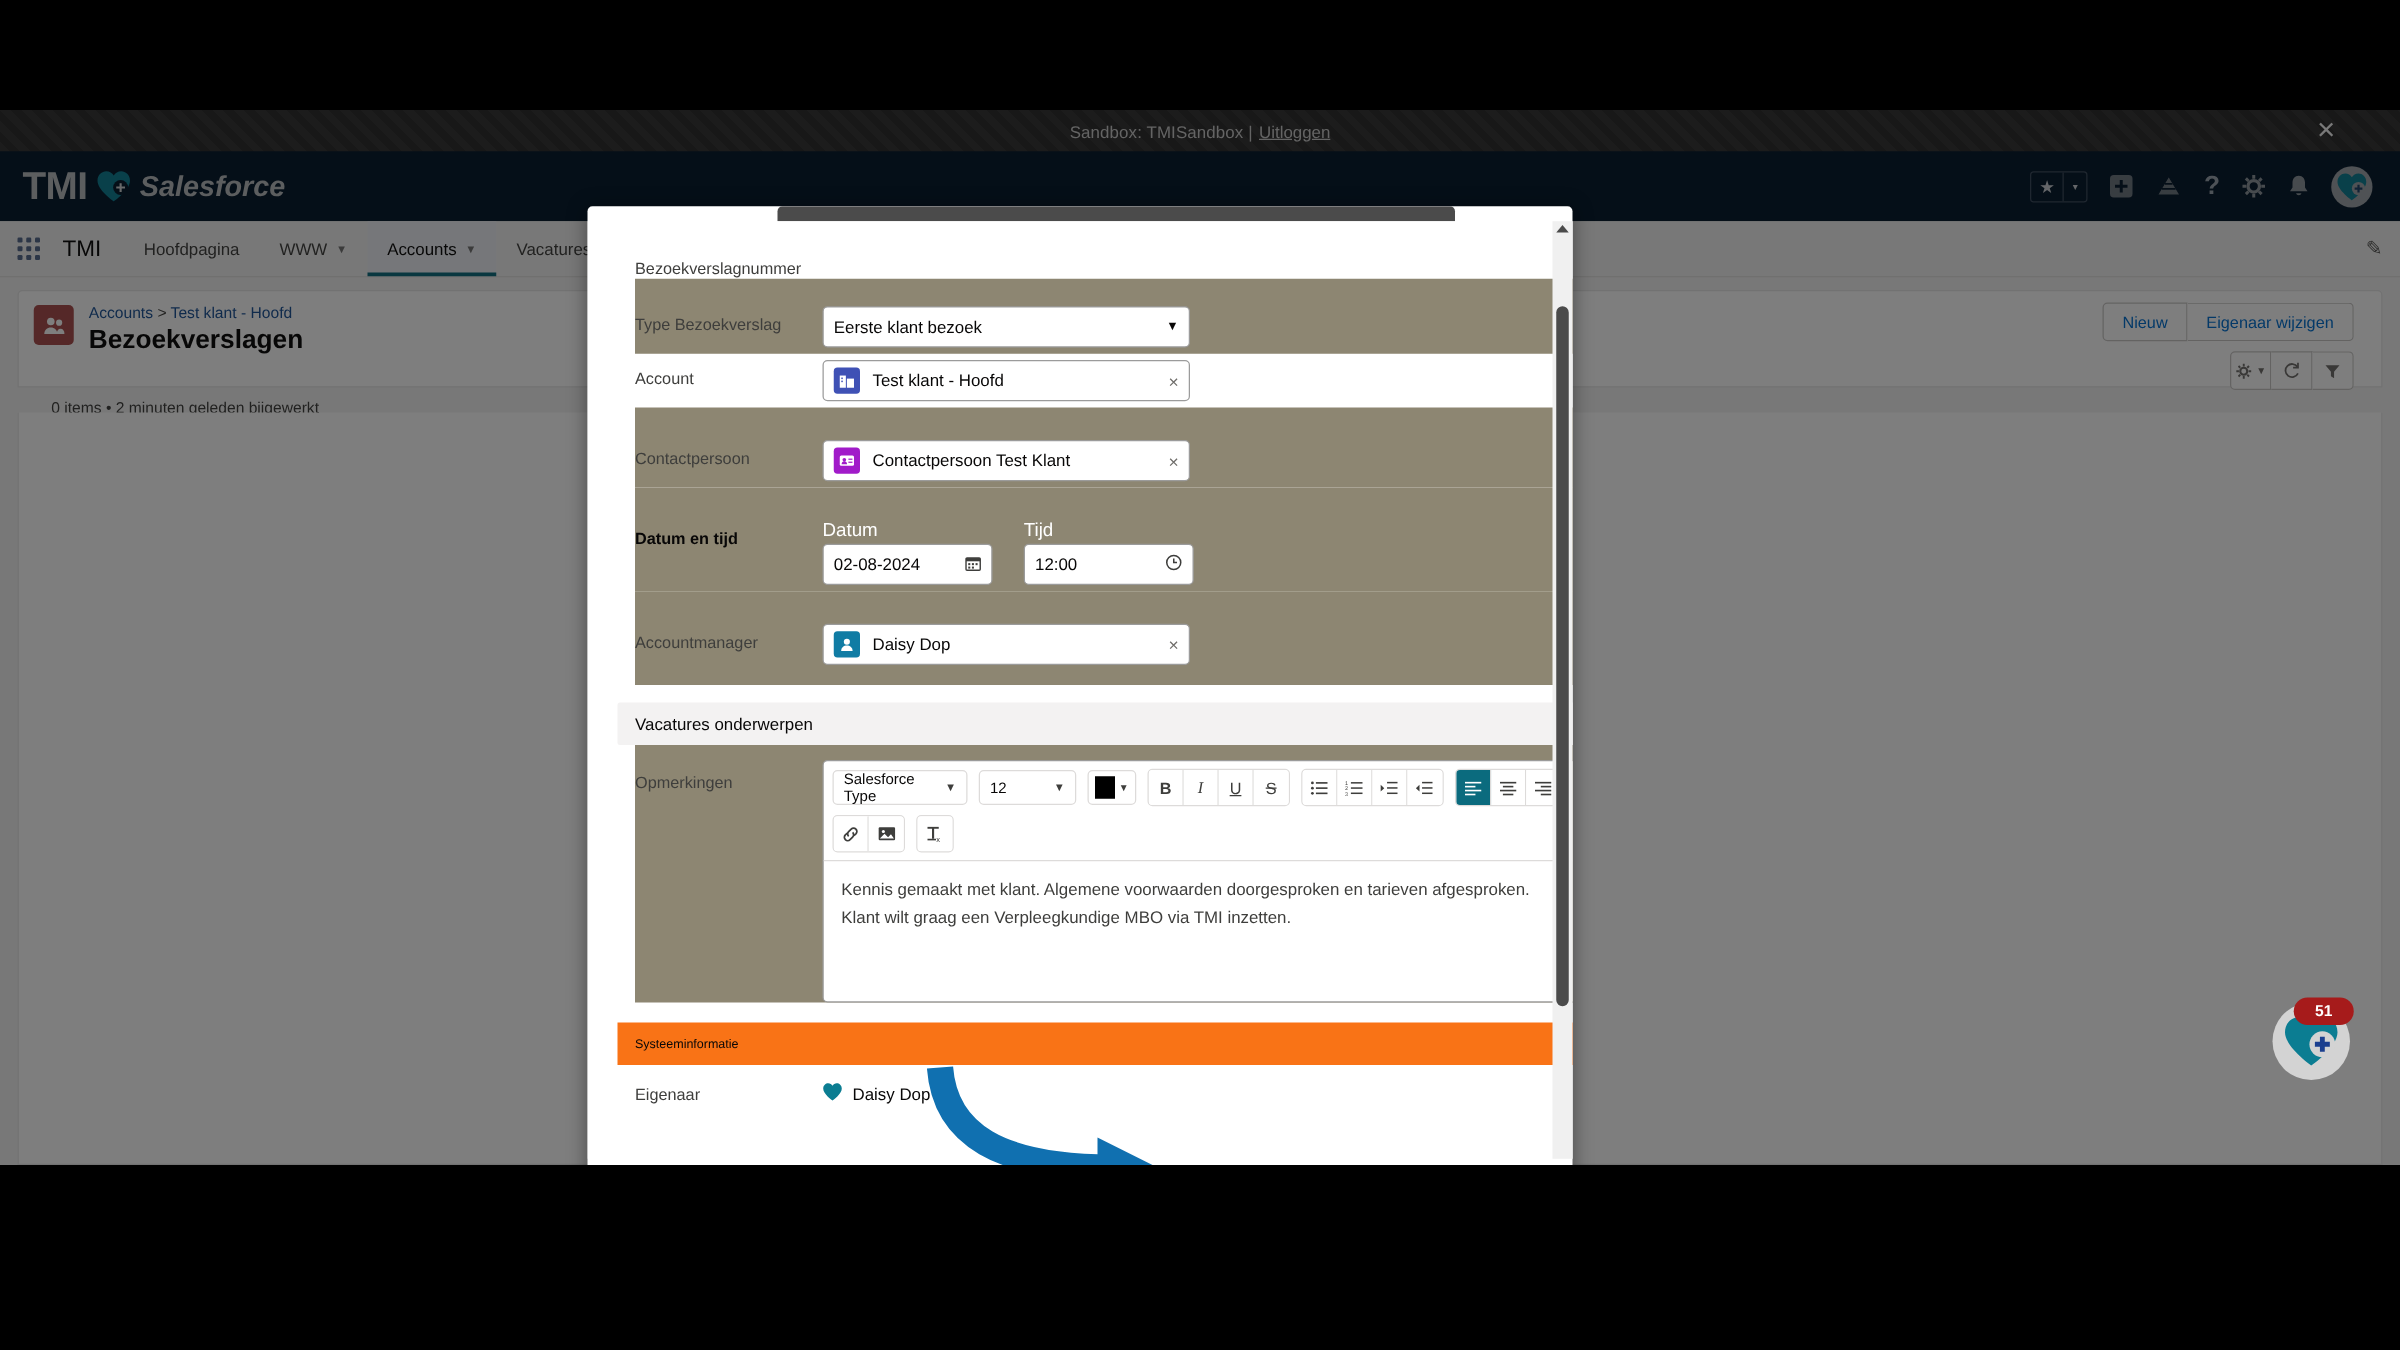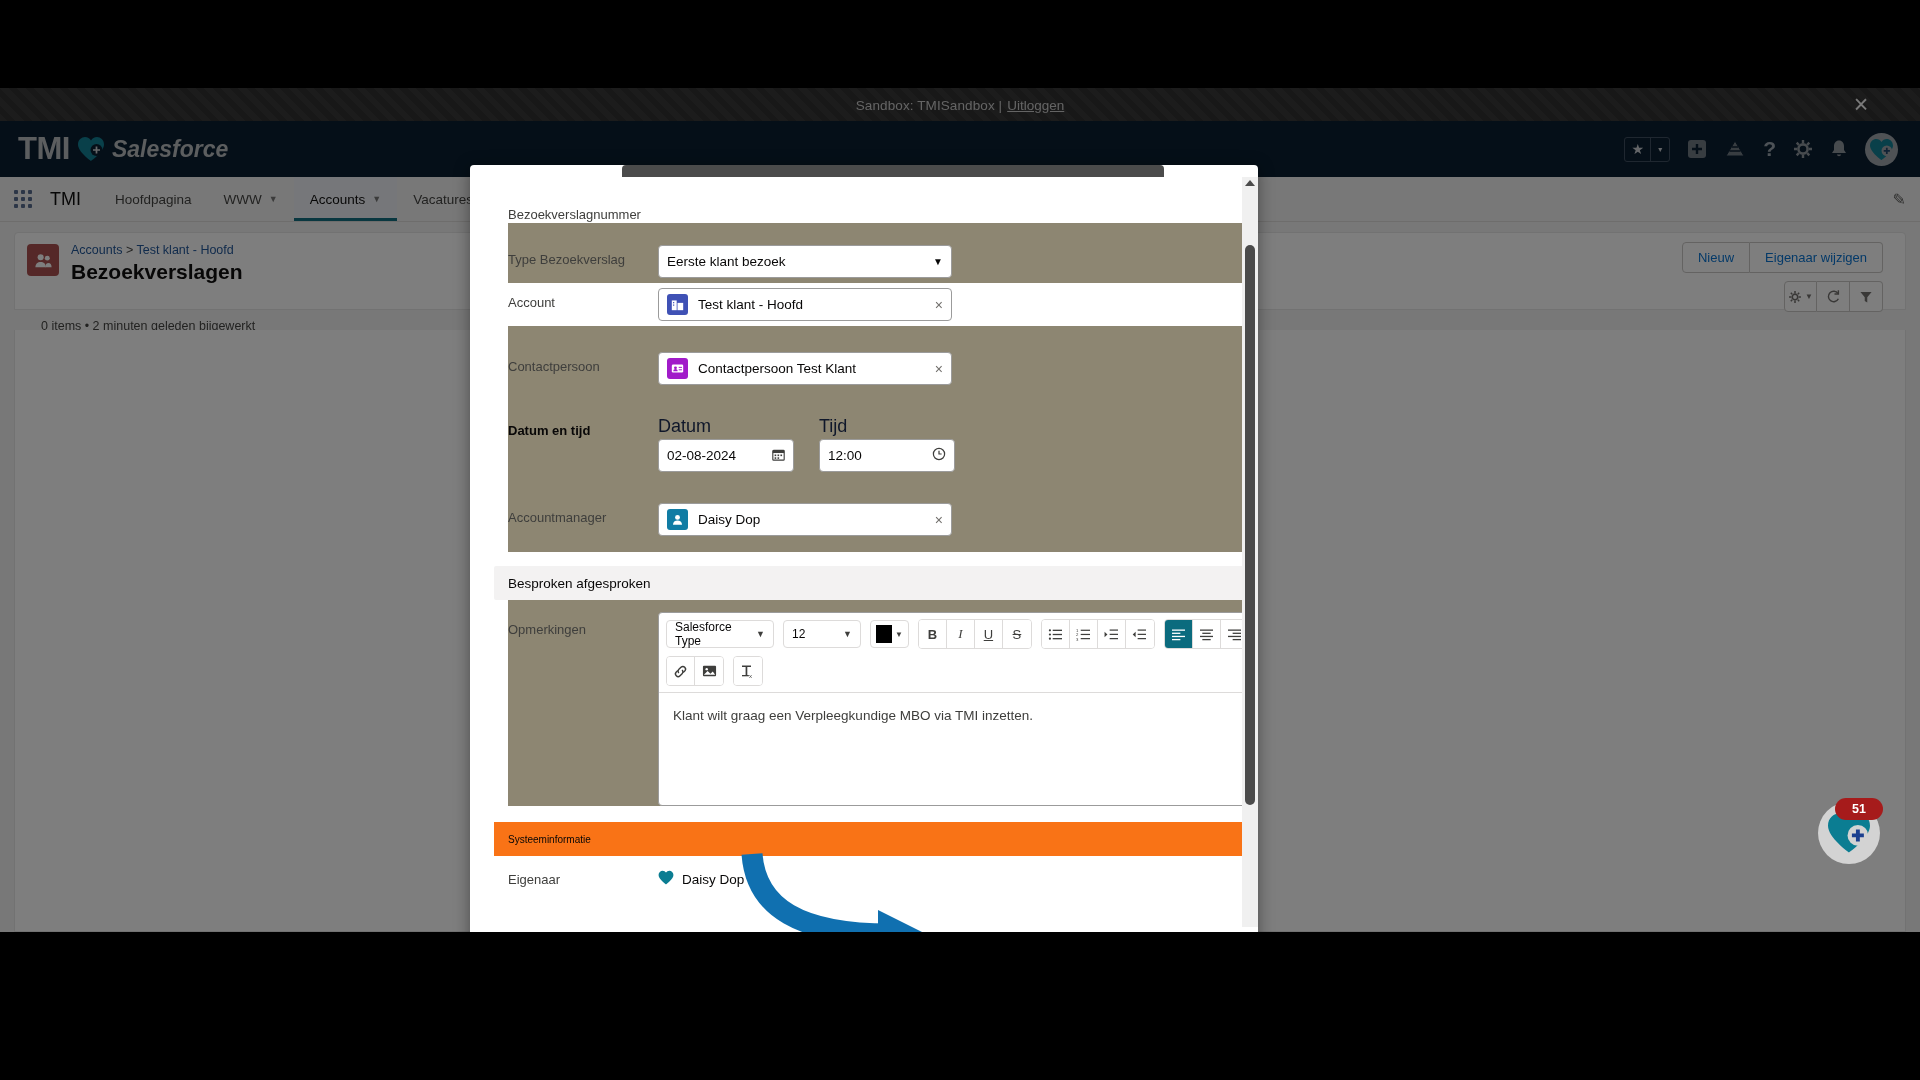--- a/index.html
+++ b/index.html
@@ -219,21 +219,21 @@
     background: #fff; display: flex; align-items: center;
     padding: 0 8px; font-size: 13.5px; color: #080707;
   }
   .inp .pill-icon {
     width: 21px; height: 21px; border-radius: 3px; flex: none;
     margin-right: 10px; display: flex; align-items: center; justify-content: center;
   }
   .inp .val { flex: 1; }
   .inp .clear { color: #706e6b; font-size: 14px; cursor: pointer; padding-left: 6px; }
   .inp .dd-caret { color: #080707; font-size: 10px; }
-  .sublabel { font-size: 18px; color: #0f172a; margin-bottom: 2px; }
+  .sublabel { font-size: 15px; color: #ffffff; margin-bottom: 2px; }
   .dt-wrap { display: flex; gap: 25px; }
   .dt-col { width: 136px; }
   .section-head {
     margin: 14px 24px 0 24px;
     height: 34px; background: #f3f2f2;
     display: flex; align-items: center;
     padding: 0 14px; font-size: 13.5px; color: #080707;
     border-radius: 2px;
   }
   
@@ -586,21 +586,21 @@
                       <path d="M2.4 14.5 c0-3.4 2.5-5.3 5.6-5.3 s5.6 1.9 5.6 5.3z" fill="#fff"></path>
                     </svg>
                 </span>
                 <span class="val">Daisy Dop</span>
                 <span class="clear">×</span>
               </div>
             </div>
           </div>
         </div>
 
-        <div class="section-head">Besproken afgesproken</div>
+        <div class="section-head">Vacatures onderwerpen</div>
 
         <div style="padding:0 38px;">
           <div class="rte-row">
             <div class="undo" style="right:34px;top:6px;">↺</div>
             <div class="rte-label">Opmerkingen</div>
             <div class="rte-box">
               <div class="rte-toolbar">
                 <div class="tb-line">
                   <div class="tb-select" style="width:108px;">
                     <span>Salesforce Type</span>
@@ -725,20 +725,21 @@
                             <rect x="5.6" y="2" width="1.7" height="9"></rect>
                             <rect x="2" y="11" width="6.8" height="1.3"></rect>
                             <text x="9" y="13.5" font-size="6" font-family="Liberation Sans">x</text>
                           </g>
                         </svg>
                     </div>
                   </div>
                 </div>
               </div>
               <div class="rte-body">
+                <div>Kennis gemaakt met klant. Algemene voorwaarden doorgesproken en tarieven afgesproken.</div>
                 <div>Klant wilt graag een Verpleegkundige MBO via TMI inzetten.</div>
               </div>
             </div>
           </div>
         </div>
 
         <div class="sysinfo-head">Systeeminformatie</div>
         <div class="sysinfo-row">
           <div class="sl">Eigenaar</div>
           <div class="sv">

